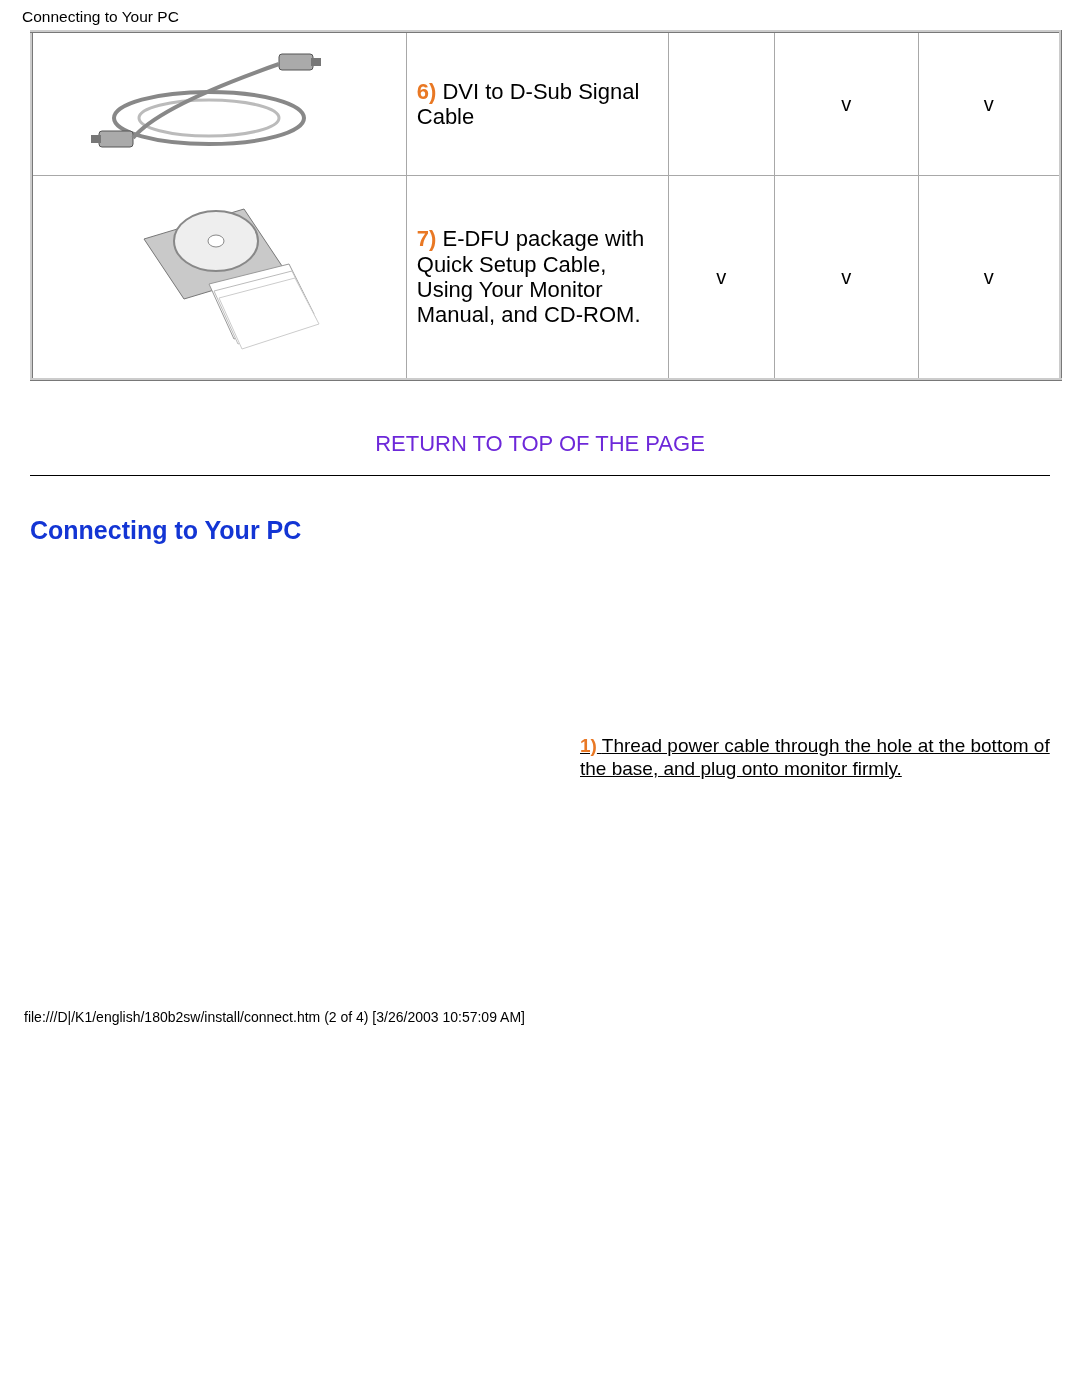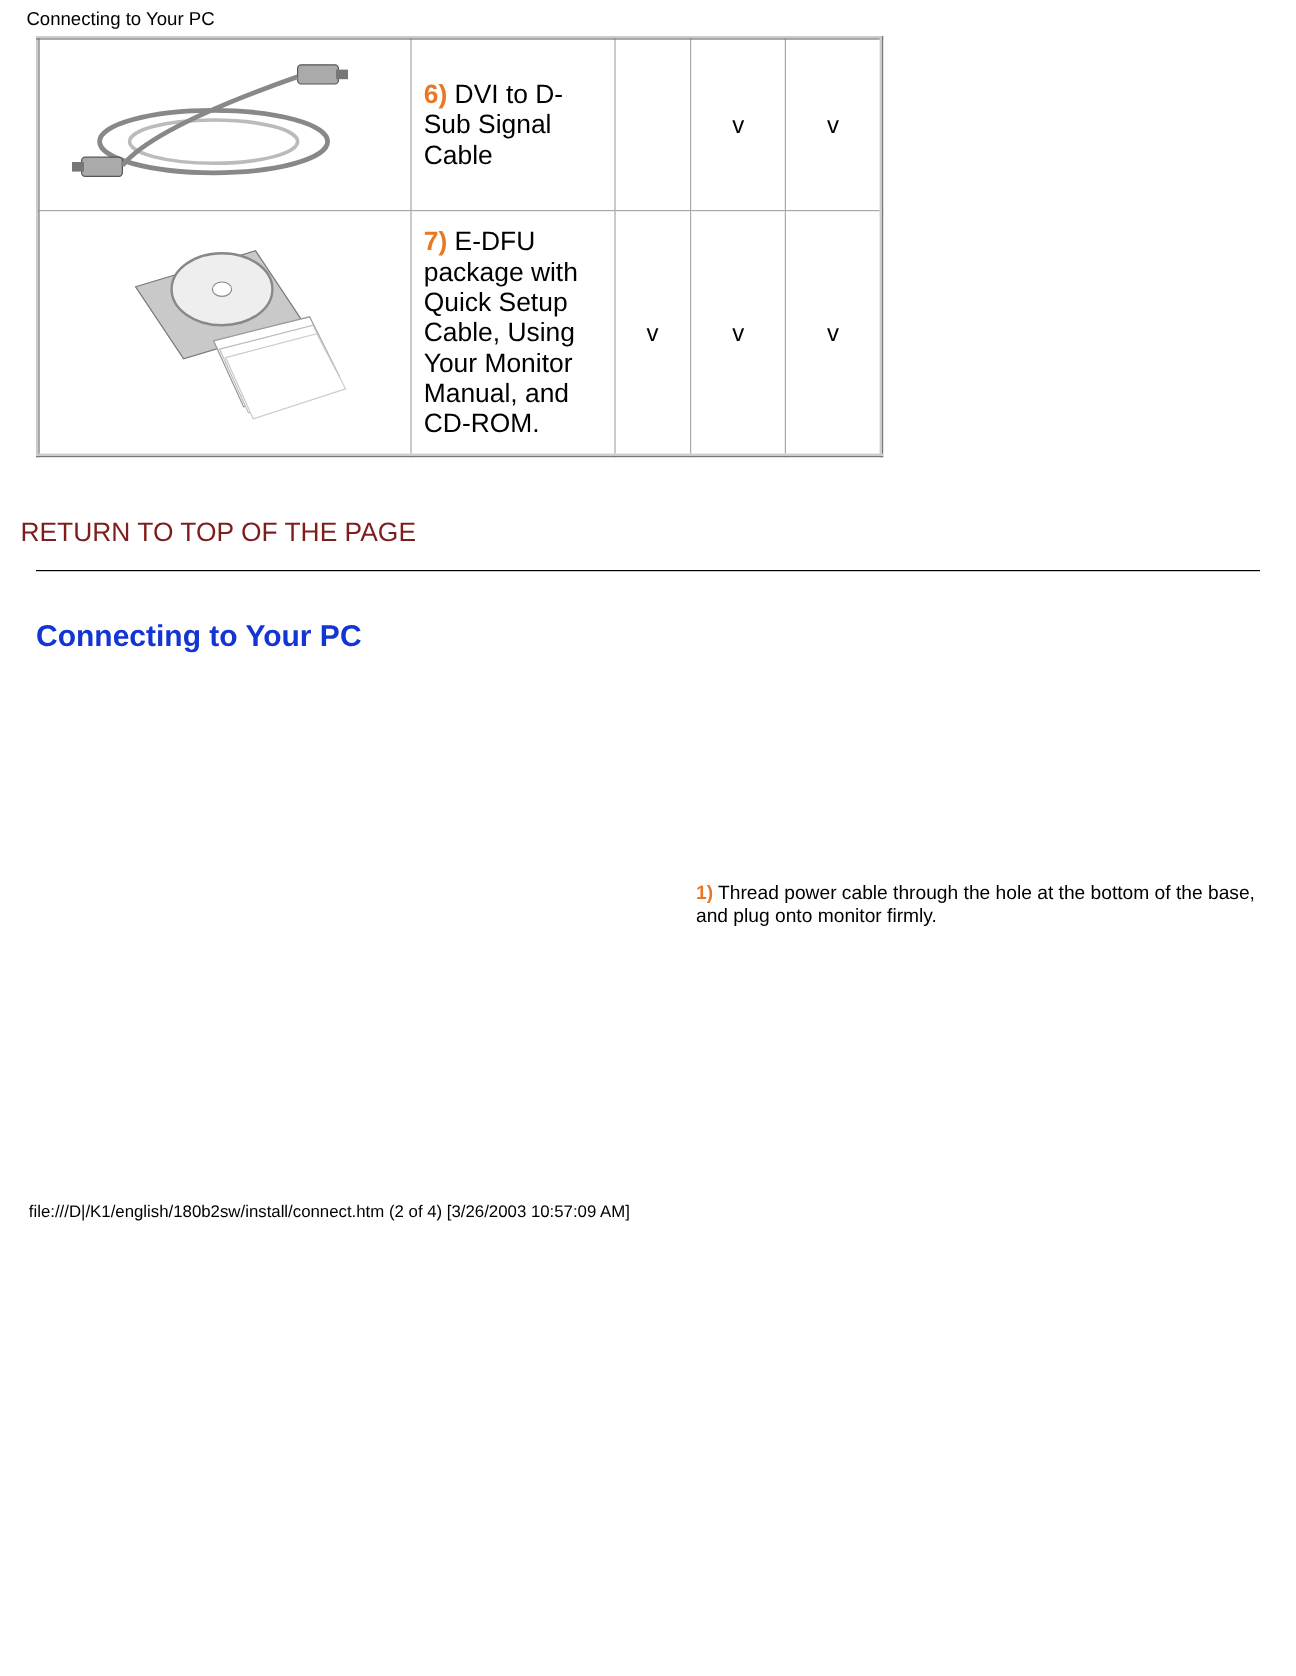--- a/index.html
+++ b/index.html
@@ -12,21 +12,21 @@
     width: 1080px;
   }
   .page-header {
     font-size: 15.5px;
     padding: 8px 0 4px 22px;
   }
   table.items {
     border-collapse: collapse;
     border: 3px ridge #ccc;
     margin-left: 30px;
-    width: 706px;
+    width: 1032px;
   }
   table.items td {
     border: 1px solid #a8a8a8;
     padding: 6px 10px;
     vertical-align: middle;
   }
   table.items td.img-cell {
     width: 320px;
     height: 130px;
     text-align: center;
@@ -36,42 +36,43 @@
     font-size: 22px;
     line-height: 1.15;
   }
   table.items td.chk1 { width: 76px; text-align: center; }
   table.items td.chk2 { width: 110px; text-align: center; }
   table.items td.chk3 { width: 108px; text-align: center; }
   .num { color: #e97824; font-weight: bold; }
   .v { font-size: 20px; }
   .return-link {
     display: block;
-    text-align: left;
-    color: #7f1d1d;
+    text-align: center;
+    color: #6d28d9;
     font-size: 22px;
-    margin: 50px 17px 18px;
+    margin: 50px 0 18px;
     text-decoration: none;
   }
   hr.thin {
     border: none;
     border-top: 1px solid #000;
     margin: 0 30px 0 30px;
   }
   h2.section {
     color: #1335d4;
     font-size: 25px;
     font-weight: bold;
     margin: 40px 0 0 30px;
   }
   .steps {
     margin: 190px 30px 0 0;
     padding-left: 580px;
-    font-size: 16px;
+    font-size: 19px;
     line-height: 1.2;
+    text-decoration: underline;
   }
   .steps p { margin: 0 0 28px 0; }
   .footer {
     font-size: 14px;
     padding: 200px 0 10px 24px;
   }
 
   
   .cable-svg { width: 260px; height: 110px; }
   .cd-svg    { width: 210px; height: 170px; }

